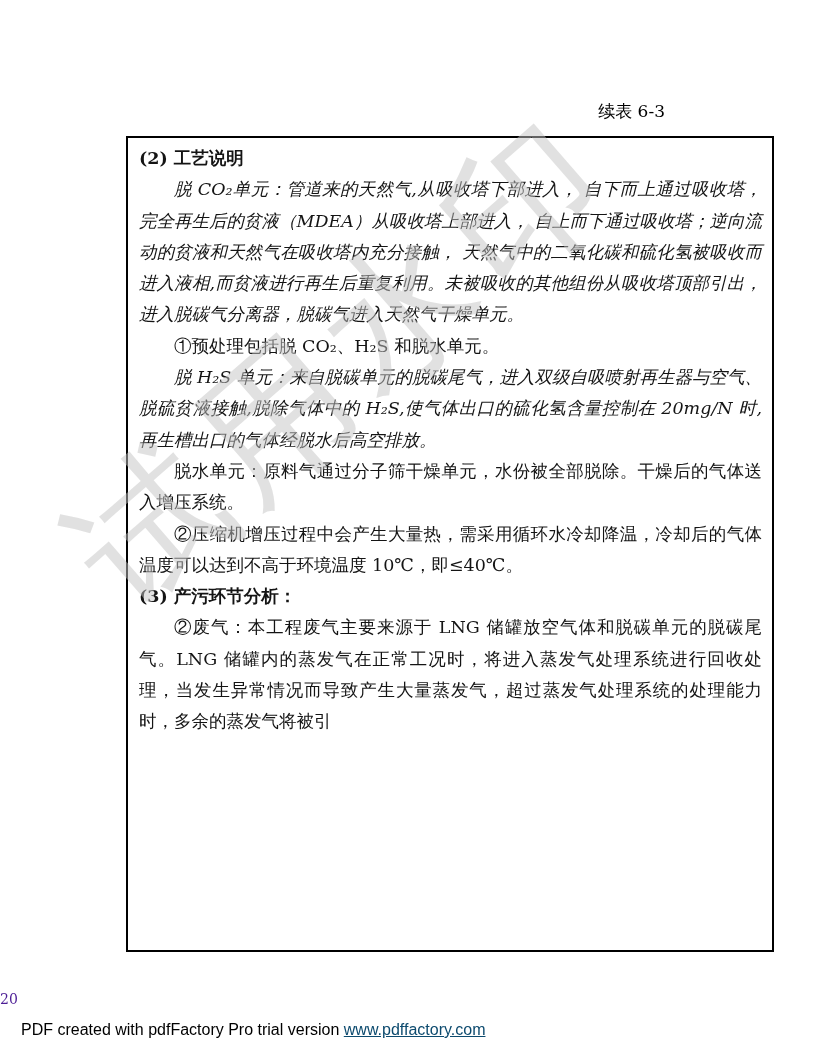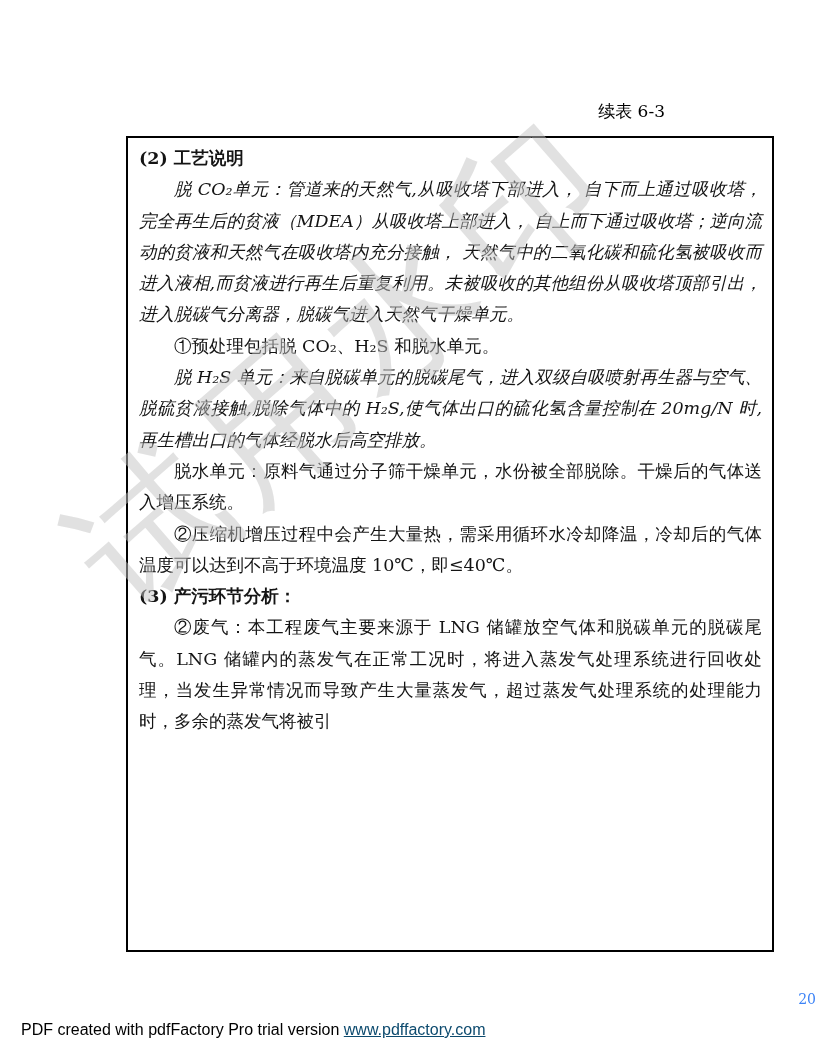--- a/index.html
+++ b/index.html
@@ -48,23 +48,23 @@
     transform: rotate(-41deg);
     transform-origin: center center;
     pointer-events: none;
     z-index: 3;
     font-family: "DejaVu Sans", "Liberation Sans", sans-serif;
   }
   .page-number {
     position: absolute;
     top: 991px; left: 0;
     width: 816px;
-    text-align: right;
+    text-align: left;
     font-size: 14px;
-    color: #3b82f6;
+    color: #4c1d95;
   }
   .pdf-footer {
     position: absolute;
     left: 21px; top: 1021px;
     font-size: 16px;
     font-family: "Liberation Sans", "DejaVu Sans", sans-serif;
     color: #000;
     white-space: pre;
   }
   .pdf-footer a {

